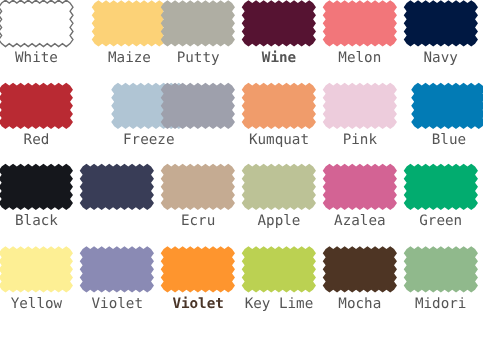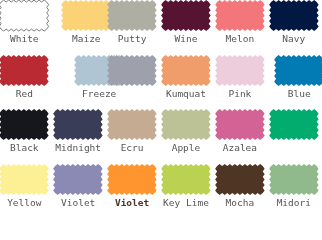--- a/index.html
+++ b/index.html
@@ -75,21 +75,21 @@
         </svg>
       </div>
       <div class="label" style="color: rgb(85, 85, 85);">Putty</div>
     </div>
     <div class="cell" style="left: 161.7px; top: 0px;">
       <div class="swatch-wrap">
         <svg width="56" height="36" viewBox="0 0 56 36" style="position: absolute; left: -3px; top: -3px;">
           <path d="M 4.1,5.05 L 6.633333333333333,3.0999999999999996 L 9.166666666666666,5.05 L 11.7,3.0999999999999996 L 14.233333333333333,5.05 L 16.766666666666666,3.0999999999999996 L 19.299999999999997,5.05 L 21.83333333333333,3.0999999999999996 L 24.366666666666667,5.05 L 26.9,3.0999999999999996 L 29.43333333333333,5.05 L 31.96666666666666,3.0999999999999996 L 34.5,5.05 L 37.03333333333333,3.0999999999999996 L 39.56666666666667,5.05 L 42.1,3.0999999999999996 L 44.63333333333333,5.05 L 47.166666666666664,3.0999999999999996 L 49.699999999999996,5.05 L 51.650000000000006,7.755 L 49.7,10.46 L 51.650000000000006,13.165000000000001 L 49.7,15.870000000000001 L 51.650000000000006,18.575000000000003 L 49.7,21.28 L 51.650000000000006,23.985 L 49.7,26.69 L 51.650000000000006,29.395000000000003 L 49.7,32.1 L 47.16666666666667,34.050000000000004 L 44.63333333333334,32.1 L 42.10000000000001,34.050000000000004 L 39.56666666666667,32.1 L 37.03333333333334,34.050000000000004 L 34.5,32.1 L 31.96666666666667,34.050000000000004 L 29.433333333333337,32.1 L 26.900000000000006,34.050000000000004 L 24.36666666666667,32.1 L 21.833333333333336,34.050000000000004 L 19.300000000000004,32.1 L 16.766666666666673,34.050000000000004 L 14.233333333333334,32.1 L 11.700000000000001,34.050000000000004 L 9.166666666666671,32.1 L 6.633333333333338,34.050000000000004 L 4.1000000000000085,32.1 L 2.1499999999999995,29.395000000000003 L 4.1,26.69 L 2.1499999999999995,23.985 L 4.1,21.28 L 2.1499999999999995,18.575000000000003 L 4.1,15.870000000000001 L 2.1499999999999995,13.165000000000001 L 4.1,10.46 L 2.1499999999999995,7.755000000000001 L 4.1,5.050000000000001 Z" fill="#561332"></path>
         </svg>
       </div>
-      <div class="label" style="color: rgb(85, 85, 85);">Wine</div>
+      <div class="label" style="color: rgb(85, 85, 85); font-weight: bold;">Wine</div>
     </div>
     <div class="cell" style="left: 215.6px; top: 0px;">
       <div class="swatch-wrap">
         <svg width="56" height="36" viewBox="0 0 56 36" style="position: absolute; left: -3px; top: -3px;">
           <path d="M 4.1,5.05 L 6.633333333333333,3.0999999999999996 L 9.166666666666666,5.05 L 11.7,3.0999999999999996 L 14.233333333333333,5.05 L 16.766666666666666,3.0999999999999996 L 19.299999999999997,5.05 L 21.83333333333333,3.0999999999999996 L 24.366666666666667,5.05 L 26.9,3.0999999999999996 L 29.43333333333333,5.05 L 31.96666666666666,3.0999999999999996 L 34.5,5.05 L 37.03333333333333,3.0999999999999996 L 39.56666666666667,5.05 L 42.1,3.0999999999999996 L 44.63333333333333,5.05 L 47.166666666666664,3.0999999999999996 L 49.699999999999996,5.05 L 51.650000000000006,7.755 L 49.7,10.46 L 51.650000000000006,13.165000000000001 L 49.7,15.870000000000001 L 51.650000000000006,18.575000000000003 L 49.7,21.28 L 51.650000000000006,23.985 L 49.7,26.69 L 51.650000000000006,29.395000000000003 L 49.7,32.1 L 47.16666666666667,34.050000000000004 L 44.63333333333334,32.1 L 42.10000000000001,34.050000000000004 L 39.56666666666667,32.1 L 37.03333333333334,34.050000000000004 L 34.5,32.1 L 31.96666666666667,34.050000000000004 L 29.433333333333337,32.1 L 26.900000000000006,34.050000000000004 L 24.36666666666667,32.1 L 21.833333333333336,34.050000000000004 L 19.300000000000004,32.1 L 16.766666666666673,34.050000000000004 L 14.233333333333334,32.1 L 11.700000000000001,34.050000000000004 L 9.166666666666671,32.1 L 6.633333333333338,34.050000000000004 L 4.1000000000000085,32.1 L 2.1499999999999995,29.395000000000003 L 4.1,26.69 L 2.1499999999999995,23.985 L 4.1,21.28 L 2.1499999999999995,18.575000000000003 L 4.1,15.870000000000001 L 2.1499999999999995,13.165000000000001 L 4.1,10.46 L 2.1499999999999995,7.755000000000001 L 4.1,5.050000000000001 Z" fill="#f2767a"></path>
         </svg>
       </div>
       <div class="label" style="color: rgb(85, 85, 85);">Melon</div>
     </div>
     <div class="cell" style="left: 269.5px; top: 0px;">
@@ -154,21 +154,20 @@
         </svg>
       </div>
       <div class="label" style="color: rgb(85, 85, 85);">Black</div>
     </div>
     <div class="cell" style="left: 53.9px; top: 109.3px;">
       <div class="swatch-wrap">
         <svg width="56" height="36" viewBox="0 0 56 36" style="position: absolute; left: -3px; top: -3px;">
           <path d="M 4.1,5.05 L 6.633333333333333,3.0999999999999996 L 9.166666666666666,5.05 L 11.7,3.0999999999999996 L 14.233333333333333,5.05 L 16.766666666666666,3.0999999999999996 L 19.299999999999997,5.05 L 21.83333333333333,3.0999999999999996 L 24.366666666666667,5.05 L 26.9,3.0999999999999996 L 29.43333333333333,5.05 L 31.96666666666666,3.0999999999999996 L 34.5,5.05 L 37.03333333333333,3.0999999999999996 L 39.56666666666667,5.05 L 42.1,3.0999999999999996 L 44.63333333333333,5.05 L 47.166666666666664,3.0999999999999996 L 49.699999999999996,5.05 L 51.650000000000006,7.755 L 49.7,10.46 L 51.650000000000006,13.165000000000001 L 49.7,15.870000000000001 L 51.650000000000006,18.575000000000003 L 49.7,21.28 L 51.650000000000006,23.985 L 49.7,26.69 L 51.650000000000006,29.395000000000003 L 49.7,32.1 L 47.16666666666667,34.050000000000004 L 44.63333333333334,32.1 L 42.10000000000001,34.050000000000004 L 39.56666666666667,32.1 L 37.03333333333334,34.050000000000004 L 34.5,32.1 L 31.96666666666667,34.050000000000004 L 29.433333333333337,32.1 L 26.900000000000006,34.050000000000004 L 24.36666666666667,32.1 L 21.833333333333336,34.050000000000004 L 19.300000000000004,32.1 L 16.766666666666673,34.050000000000004 L 14.233333333333334,32.1 L 11.700000000000001,34.050000000000004 L 9.166666666666671,32.1 L 6.633333333333338,34.050000000000004 L 4.1000000000000085,32.1 L 2.1499999999999995,29.395000000000003 L 4.1,26.69 L 2.1499999999999995,23.985 L 4.1,21.28 L 2.1499999999999995,18.575000000000003 L 4.1,15.870000000000001 L 2.1499999999999995,13.165000000000001 L 4.1,10.46 L 2.1499999999999995,7.755000000000001 L 4.1,5.050000000000001 Z" fill="#393d57"></path>
         </svg>
       </div>
-      <div class="label" style="color: rgb(85, 85, 85);">Midnight</div>
     </div>
     <div class="cell" style="left: 107.8px; top: 109.3px;">
       <div class="swatch-wrap">
         <svg width="56" height="36" viewBox="0 0 56 36" style="position: absolute; left: -3px; top: -3px;">
           <path d="M 4.1,5.05 L 6.633333333333333,3.0999999999999996 L 9.166666666666666,5.05 L 11.7,3.0999999999999996 L 14.233333333333333,5.05 L 16.766666666666666,3.0999999999999996 L 19.299999999999997,5.05 L 21.83333333333333,3.0999999999999996 L 24.366666666666667,5.05 L 26.9,3.0999999999999996 L 29.43333333333333,5.05 L 31.96666666666666,3.0999999999999996 L 34.5,5.05 L 37.03333333333333,3.0999999999999996 L 39.56666666666667,5.05 L 42.1,3.0999999999999996 L 44.63333333333333,5.05 L 47.166666666666664,3.0999999999999996 L 49.699999999999996,5.05 L 51.650000000000006,7.755 L 49.7,10.46 L 51.650000000000006,13.165000000000001 L 49.7,15.870000000000001 L 51.650000000000006,18.575000000000003 L 49.7,21.28 L 51.650000000000006,23.985 L 49.7,26.69 L 51.650000000000006,29.395000000000003 L 49.7,32.1 L 47.16666666666667,34.050000000000004 L 44.63333333333334,32.1 L 42.10000000000001,34.050000000000004 L 39.56666666666667,32.1 L 37.03333333333334,34.050000000000004 L 34.5,32.1 L 31.96666666666667,34.050000000000004 L 29.433333333333337,32.1 L 26.900000000000006,34.050000000000004 L 24.36666666666667,32.1 L 21.833333333333336,34.050000000000004 L 19.300000000000004,32.1 L 16.766666666666673,34.050000000000004 L 14.233333333333334,32.1 L 11.700000000000001,34.050000000000004 L 9.166666666666671,32.1 L 6.633333333333338,34.050000000000004 L 4.1000000000000085,32.1 L 2.1499999999999995,29.395000000000003 L 4.1,26.69 L 2.1499999999999995,23.985 L 4.1,21.28 L 2.1499999999999995,18.575000000000003 L 4.1,15.870000000000001 L 2.1499999999999995,13.165000000000001 L 4.1,10.46 L 2.1499999999999995,7.755000000000001 L 4.1,5.050000000000001 Z" fill="#c5ab92"></path>
         </svg>
       </div>
       <div class="label" style="color: rgb(85, 85, 85);">Ecru</div>
     </div>
     <div class="cell" style="left: 161.7px; top: 109.3px;">
@@ -186,20 +185,21 @@
         </svg>
       </div>
       <div class="label" style="color: rgb(85, 85, 85);">Azalea</div>
     </div>
     <div class="cell" style="left: 269.5px; top: 109.3px;">
       <div class="swatch-wrap">
         <svg width="56" height="36" viewBox="0 0 56 36" style="position: absolute; left: -3px; top: -3px;">
           <path d="M 4.1,5.05 L 6.633333333333333,3.0999999999999996 L 9.166666666666666,5.05 L 11.7,3.0999999999999996 L 14.233333333333333,5.05 L 16.766666666666666,3.0999999999999996 L 19.299999999999997,5.05 L 21.83333333333333,3.0999999999999996 L 24.366666666666667,5.05 L 26.9,3.0999999999999996 L 29.43333333333333,5.05 L 31.96666666666666,3.0999999999999996 L 34.5,5.05 L 37.03333333333333,3.0999999999999996 L 39.56666666666667,5.05 L 42.1,3.0999999999999996 L 44.63333333333333,5.05 L 47.166666666666664,3.0999999999999996 L 49.699999999999996,5.05 L 51.650000000000006,7.755 L 49.7,10.46 L 51.650000000000006,13.165000000000001 L 49.7,15.870000000000001 L 51.650000000000006,18.575000000000003 L 49.7,21.28 L 51.650000000000006,23.985 L 49.7,26.69 L 51.650000000000006,29.395000000000003 L 49.7,32.1 L 47.16666666666667,34.050000000000004 L 44.63333333333334,32.1 L 42.10000000000001,34.050000000000004 L 39.56666666666667,32.1 L 37.03333333333334,34.050000000000004 L 34.5,32.1 L 31.96666666666667,34.050000000000004 L 29.433333333333337,32.1 L 26.900000000000006,34.050000000000004 L 24.36666666666667,32.1 L 21.833333333333336,34.050000000000004 L 19.300000000000004,32.1 L 16.766666666666673,34.050000000000004 L 14.233333333333334,32.1 L 11.700000000000001,34.050000000000004 L 9.166666666666671,32.1 L 6.633333333333338,34.050000000000004 L 4.1000000000000085,32.1 L 2.1499999999999995,29.395000000000003 L 4.1,26.69 L 2.1499999999999995,23.985 L 4.1,21.28 L 2.1499999999999995,18.575000000000003 L 4.1,15.870000000000001 L 2.1499999999999995,13.165000000000001 L 4.1,10.46 L 2.1499999999999995,7.755000000000001 L 4.1,5.050000000000001 Z" fill="#02ac6f"></path>
         </svg>
       </div>
+      <div class="label" style="color: rgb(85, 85, 85);">Green</div>
     </div>
     <div class="cell" style="left: 0px; top: 163.95px;">
       <div class="swatch-wrap">
         <svg width="56" height="36" viewBox="0 0 56 36" style="position: absolute; left: -3px; top: -3px;">
           <path d="M 4.1,5.05 L 6.633333333333333,3.0999999999999996 L 9.166666666666666,5.05 L 11.7,3.0999999999999996 L 14.233333333333333,5.05 L 16.766666666666666,3.0999999999999996 L 19.299999999999997,5.05 L 21.83333333333333,3.0999999999999996 L 24.366666666666667,5.05 L 26.9,3.0999999999999996 L 29.43333333333333,5.05 L 31.96666666666666,3.0999999999999996 L 34.5,5.05 L 37.03333333333333,3.0999999999999996 L 39.56666666666667,5.05 L 42.1,3.0999999999999996 L 44.63333333333333,5.05 L 47.166666666666664,3.0999999999999996 L 49.699999999999996,5.05 L 51.650000000000006,7.755 L 49.7,10.46 L 51.650000000000006,13.165000000000001 L 49.7,15.870000000000001 L 51.650000000000006,18.575000000000003 L 49.7,21.28 L 51.650000000000006,23.985 L 49.7,26.69 L 51.650000000000006,29.395000000000003 L 49.7,32.1 L 47.16666666666667,34.050000000000004 L 44.63333333333334,32.1 L 42.10000000000001,34.050000000000004 L 39.56666666666667,32.1 L 37.03333333333334,34.050000000000004 L 34.5,32.1 L 31.96666666666667,34.050000000000004 L 29.433333333333337,32.1 L 26.900000000000006,34.050000000000004 L 24.36666666666667,32.1 L 21.833333333333336,34.050000000000004 L 19.300000000000004,32.1 L 16.766666666666673,34.050000000000004 L 14.233333333333334,32.1 L 11.700000000000001,34.050000000000004 L 9.166666666666671,32.1 L 6.633333333333338,34.050000000000004 L 4.1000000000000085,32.1 L 2.1499999999999995,29.395000000000003 L 4.1,26.69 L 2.1499999999999995,23.985 L 4.1,21.28 L 2.1499999999999995,18.575000000000003 L 4.1,15.870000000000001 L 2.1499999999999995,13.165000000000001 L 4.1,10.46 L 2.1499999999999995,7.755000000000001 L 4.1,5.050000000000001 Z" fill="#fdef94"></path>
         </svg>
       </div>
       <div class="label" style="color: rgb(85, 85, 85);">Yellow</div>
     </div>
     <div class="cell" style="left: 53.9px; top: 163.95px;">

